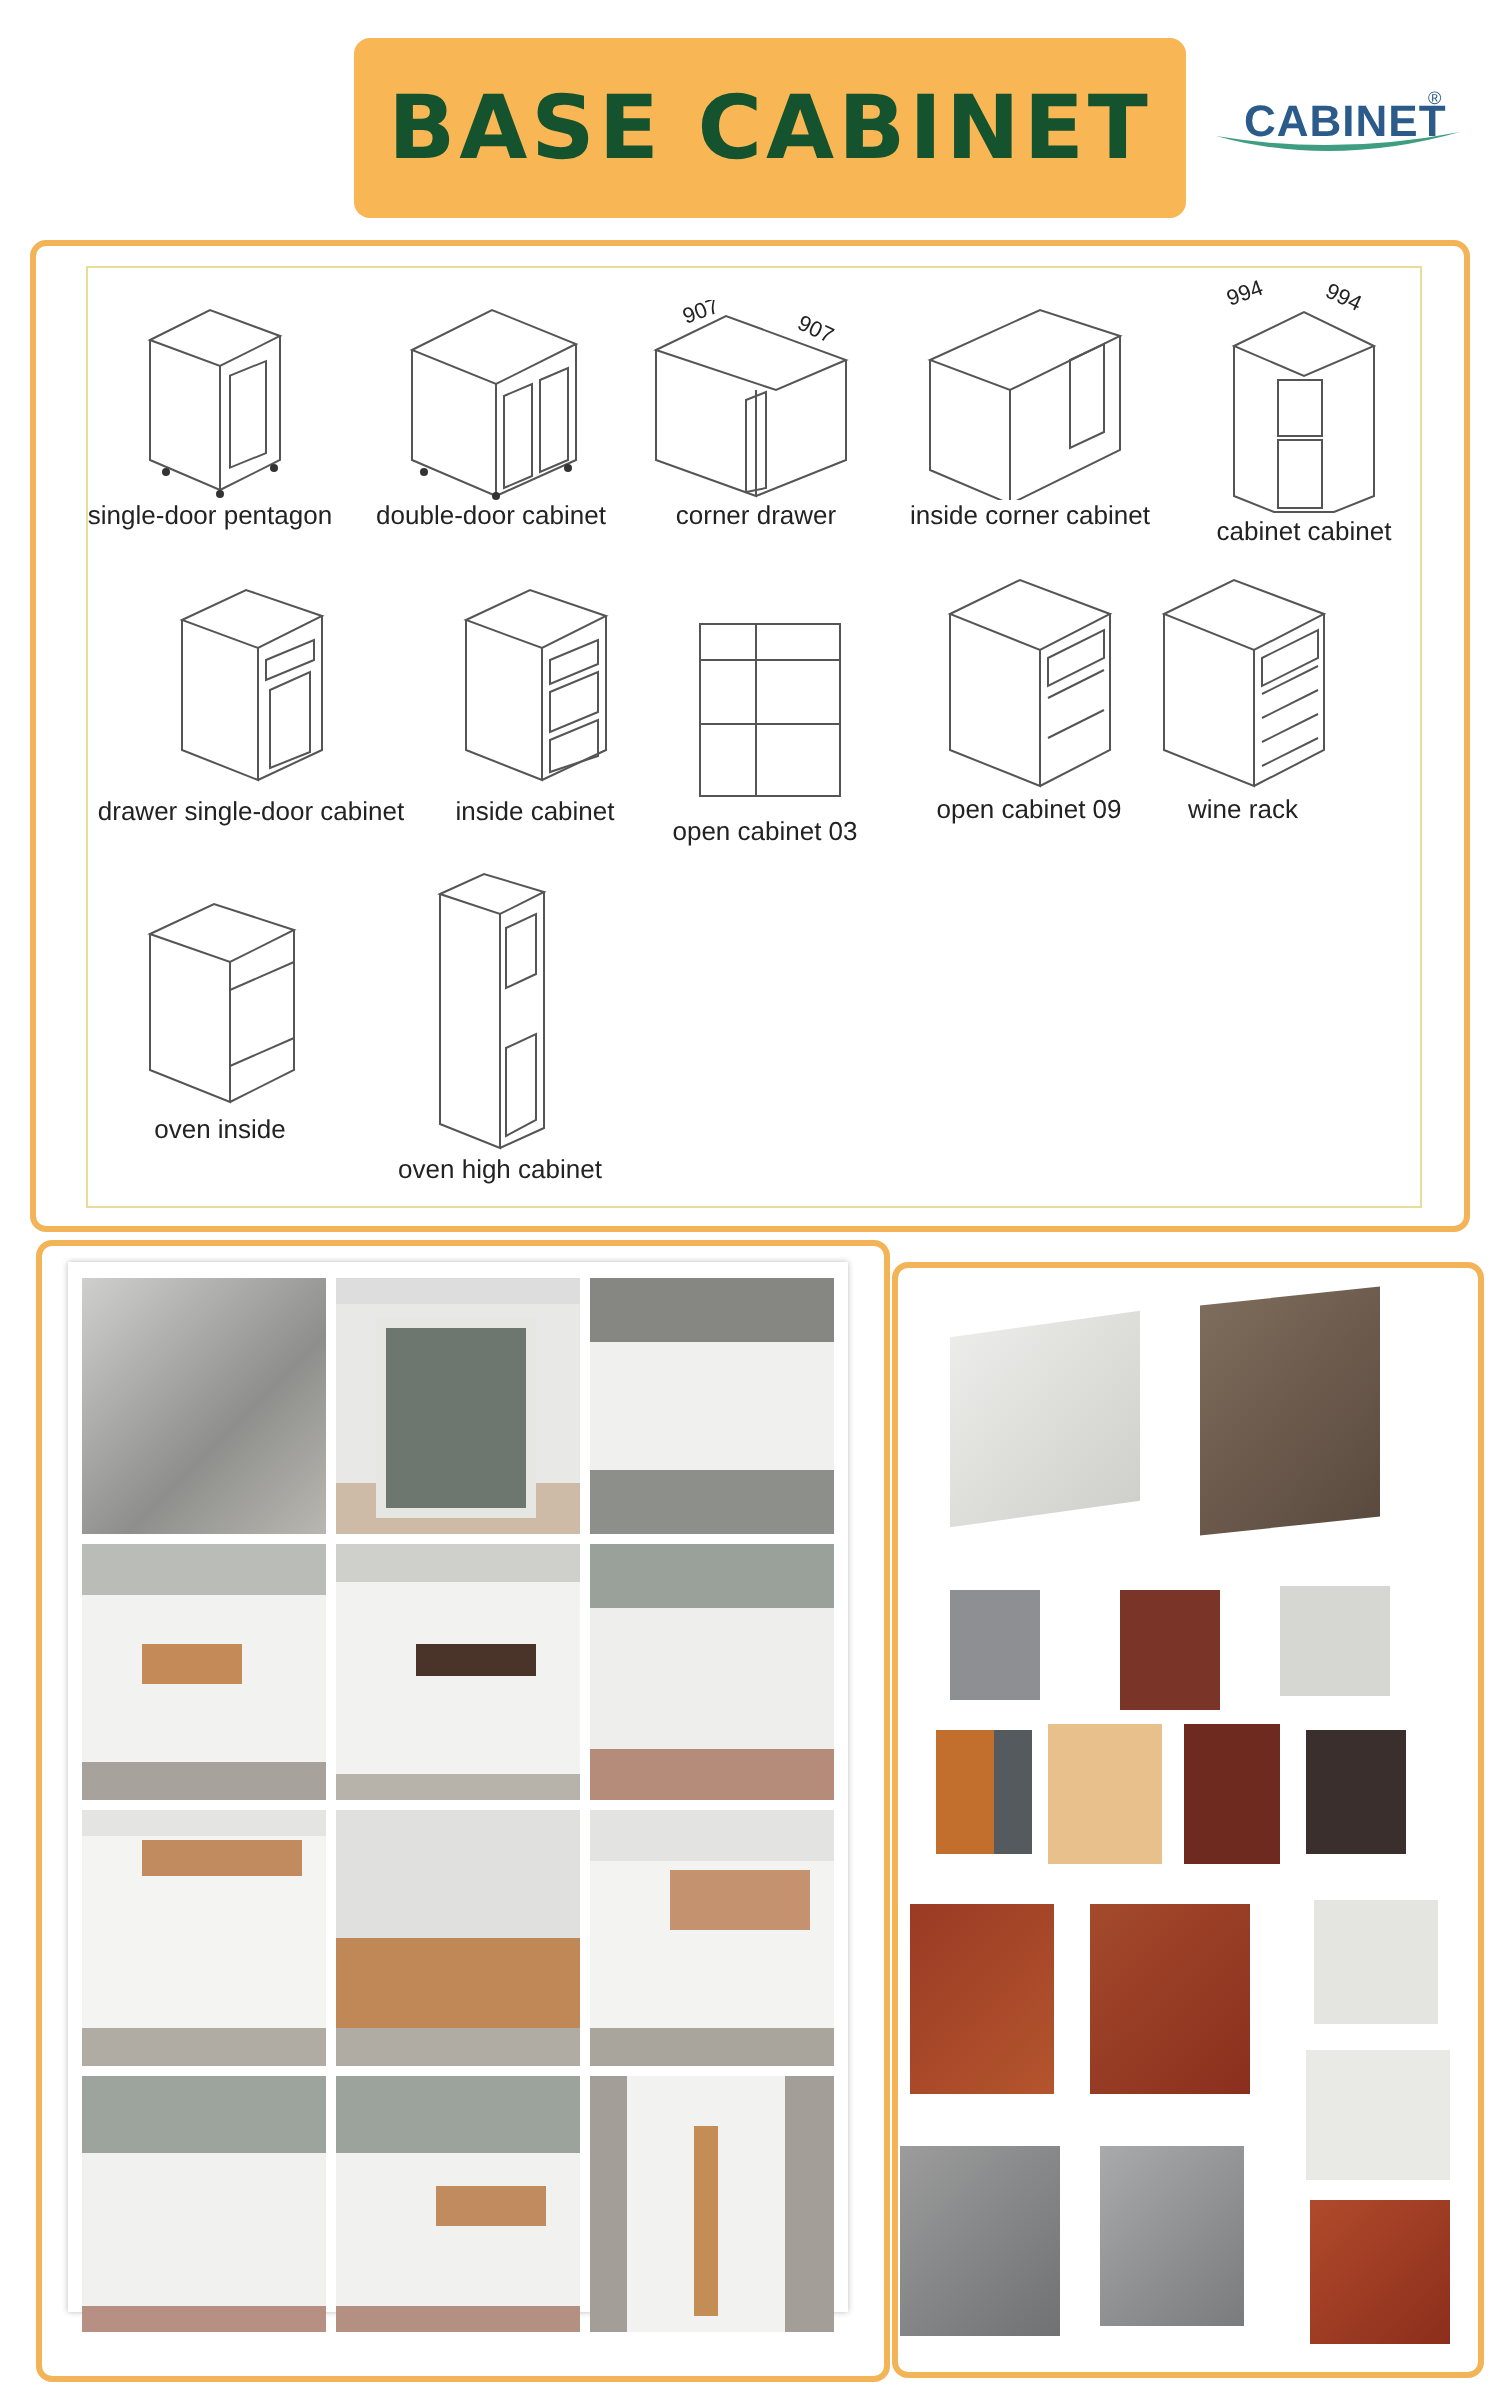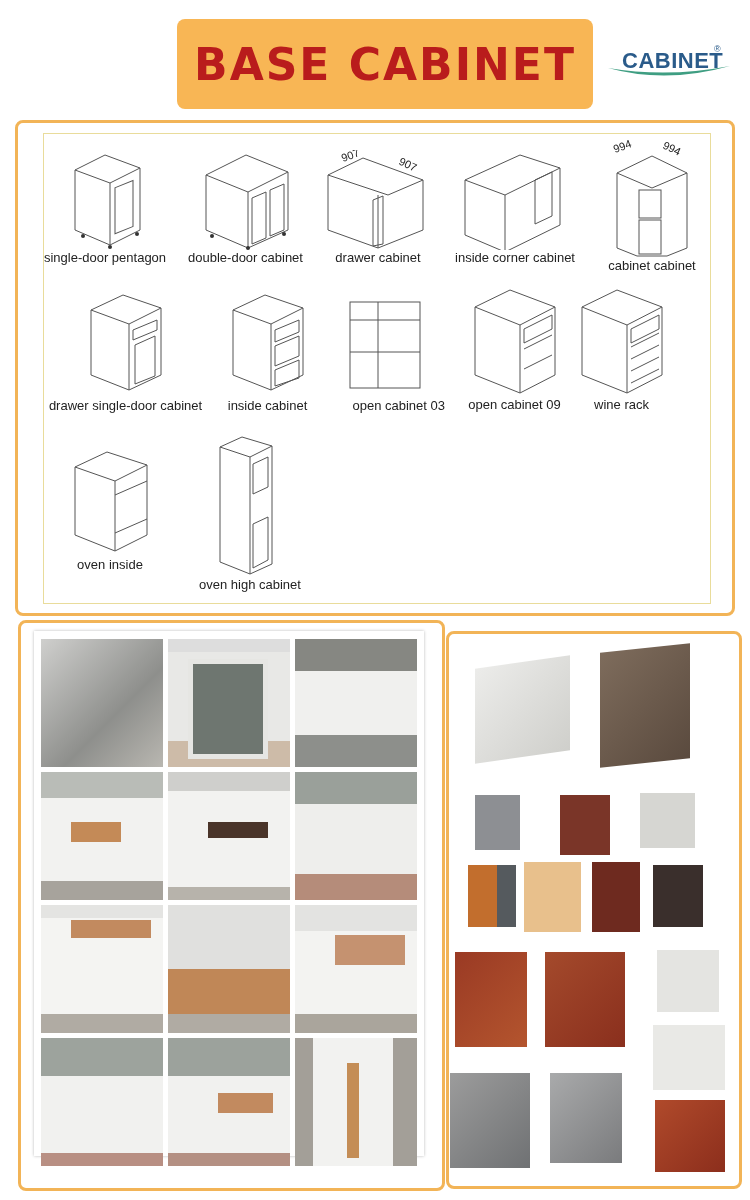--- a/index.html
+++ b/index.html
@@ -1,18 +1,18 @@
 <!DOCTYPE html>
 <html><head>
 <meta charset="utf-8">
 <style>
   html,body{margin:0;padding:0;background:#fff;}
   body{width:750px;height:1200px;position:relative;overflow:hidden;font-family:"Liberation Sans",sans-serif;}
   .banner{position:absolute;left:177px;top:19px;width:416px;height:90px;background:#f8b655;border-radius:8px;display:flex;align-items:center;justify-content:center;}
-  .banner span{color:#b91c1c;font-family:"DejaVu Sans",sans-serif;font-weight:bold;font-size:44px;letter-spacing:2px;}
+  .banner span{color:#14532d;font-family:"DejaVu Sans",sans-serif;font-weight:bold;font-size:44px;letter-spacing:2px;}
   .logo{position:absolute;left:604px;top:40px;width:130px;height:50px;}
   .logo-text{position:absolute;left:18px;top:8px;color:#2a5b8a;font-family:"Liberation Sans",sans-serif;font-weight:bold;font-size:22px;letter-spacing:0.5px;}
   .logo-reg{position:absolute;left:110px;top:4px;font-size:9px;color:#2a5b8a;}
   .box{position:absolute;border:3px solid #f2b457;border-radius:8px;background:#fff;}
   .diagram-frame{position:absolute;left:41px;top:131px;width:666px;height:469px;border:1px solid #e9dc9b;}
   .cab{position:absolute;text-align:center;}
   .cab svg{display:block;margin:0 auto;}
   .cab-label{font-size:13px;color:#222;white-space:nowrap;font-family:"Liberation Sans",sans-serif;}
   .photo{position:absolute;width:122px;height:128px;overflow:hidden;}
   .furn{position:absolute;}
@@ -67,21 +67,21 @@
   <svg width="110" height="100">
       <g fill="none" stroke="#555">
         <path d="M5 25 L40 8 L100 30 L65 45Z"></path>
         <path d="M5 25 L5 80 L55 98 L55 45"></path>
         <path d="M55 98 L100 80 L100 30"></path>
         <path d="M50 50 L60 46 L60 94 L50 96Z"></path>
       </g>
       <text x="20" y="12" font-size="11" fill="#222" transform="rotate(-20 20 12)">907</text>
       <text x="75" y="14" font-size="11" fill="#222" transform="rotate(25 75 14)">907</text>
     </svg>
-  <div class="cab-label">drawer cabinet</div>
+  <div class="cab-label">corner drawer</div>
 </div>
 <div class="cab" style="left:445px;top:150px;width:140px;">
   <svg width="110" height="100">
       <g fill="none" stroke="#555">
         <path d="M5 30 L60 5 L100 18 L45 45Z"></path>
         <path d="M5 30 L5 85 L45 102 L45 45"></path>
         <path d="M45 102 L100 75 L100 18"></path>
         <path d="M75 30 L92 22 L92 66 L75 74Z"></path>
       </g>
     </svg>
@@ -117,21 +117,21 @@
   <svg width="90" height="108">
       <g fill="none" stroke="#555">
         <path d="M10 20 L42 5 L80 18 L48 34Z"></path>
         <path d="M10 20 L10 85 L48 100 L48 34"></path>
         <path d="M48 100 L80 85 L80 18"></path>
         <path d="M52 40 L76 30 L76 42 L52 52Z M52 56 L76 46 L76 66 L52 76Z M52 80 L76 70 L76 88 L52 96Z"></path>
       </g>
     </svg>
   <div class="cab-label">inside cabinet</div>
 </div>
-<div class="cab" style="left:320px;top:290px;width:125px;text-align:right;">
+<div class="cab" style="left:320px;top:300px;width:125px;">
   <svg width="90" height="108">
       <g fill="none" stroke="#555">
         <rect x="12" y="12" width="70" height="86"></rect>
         <path d="M12 30 L82 30 M12 62 L82 62 M40 12 L40 98"></path>
       </g>
     </svg>
   <div class="cab-label">open cabinet 03</div>
 </div>
 <div class="cab" style="left:452px;top:285px;width:125px;">
   <svg width="90" height="112">

